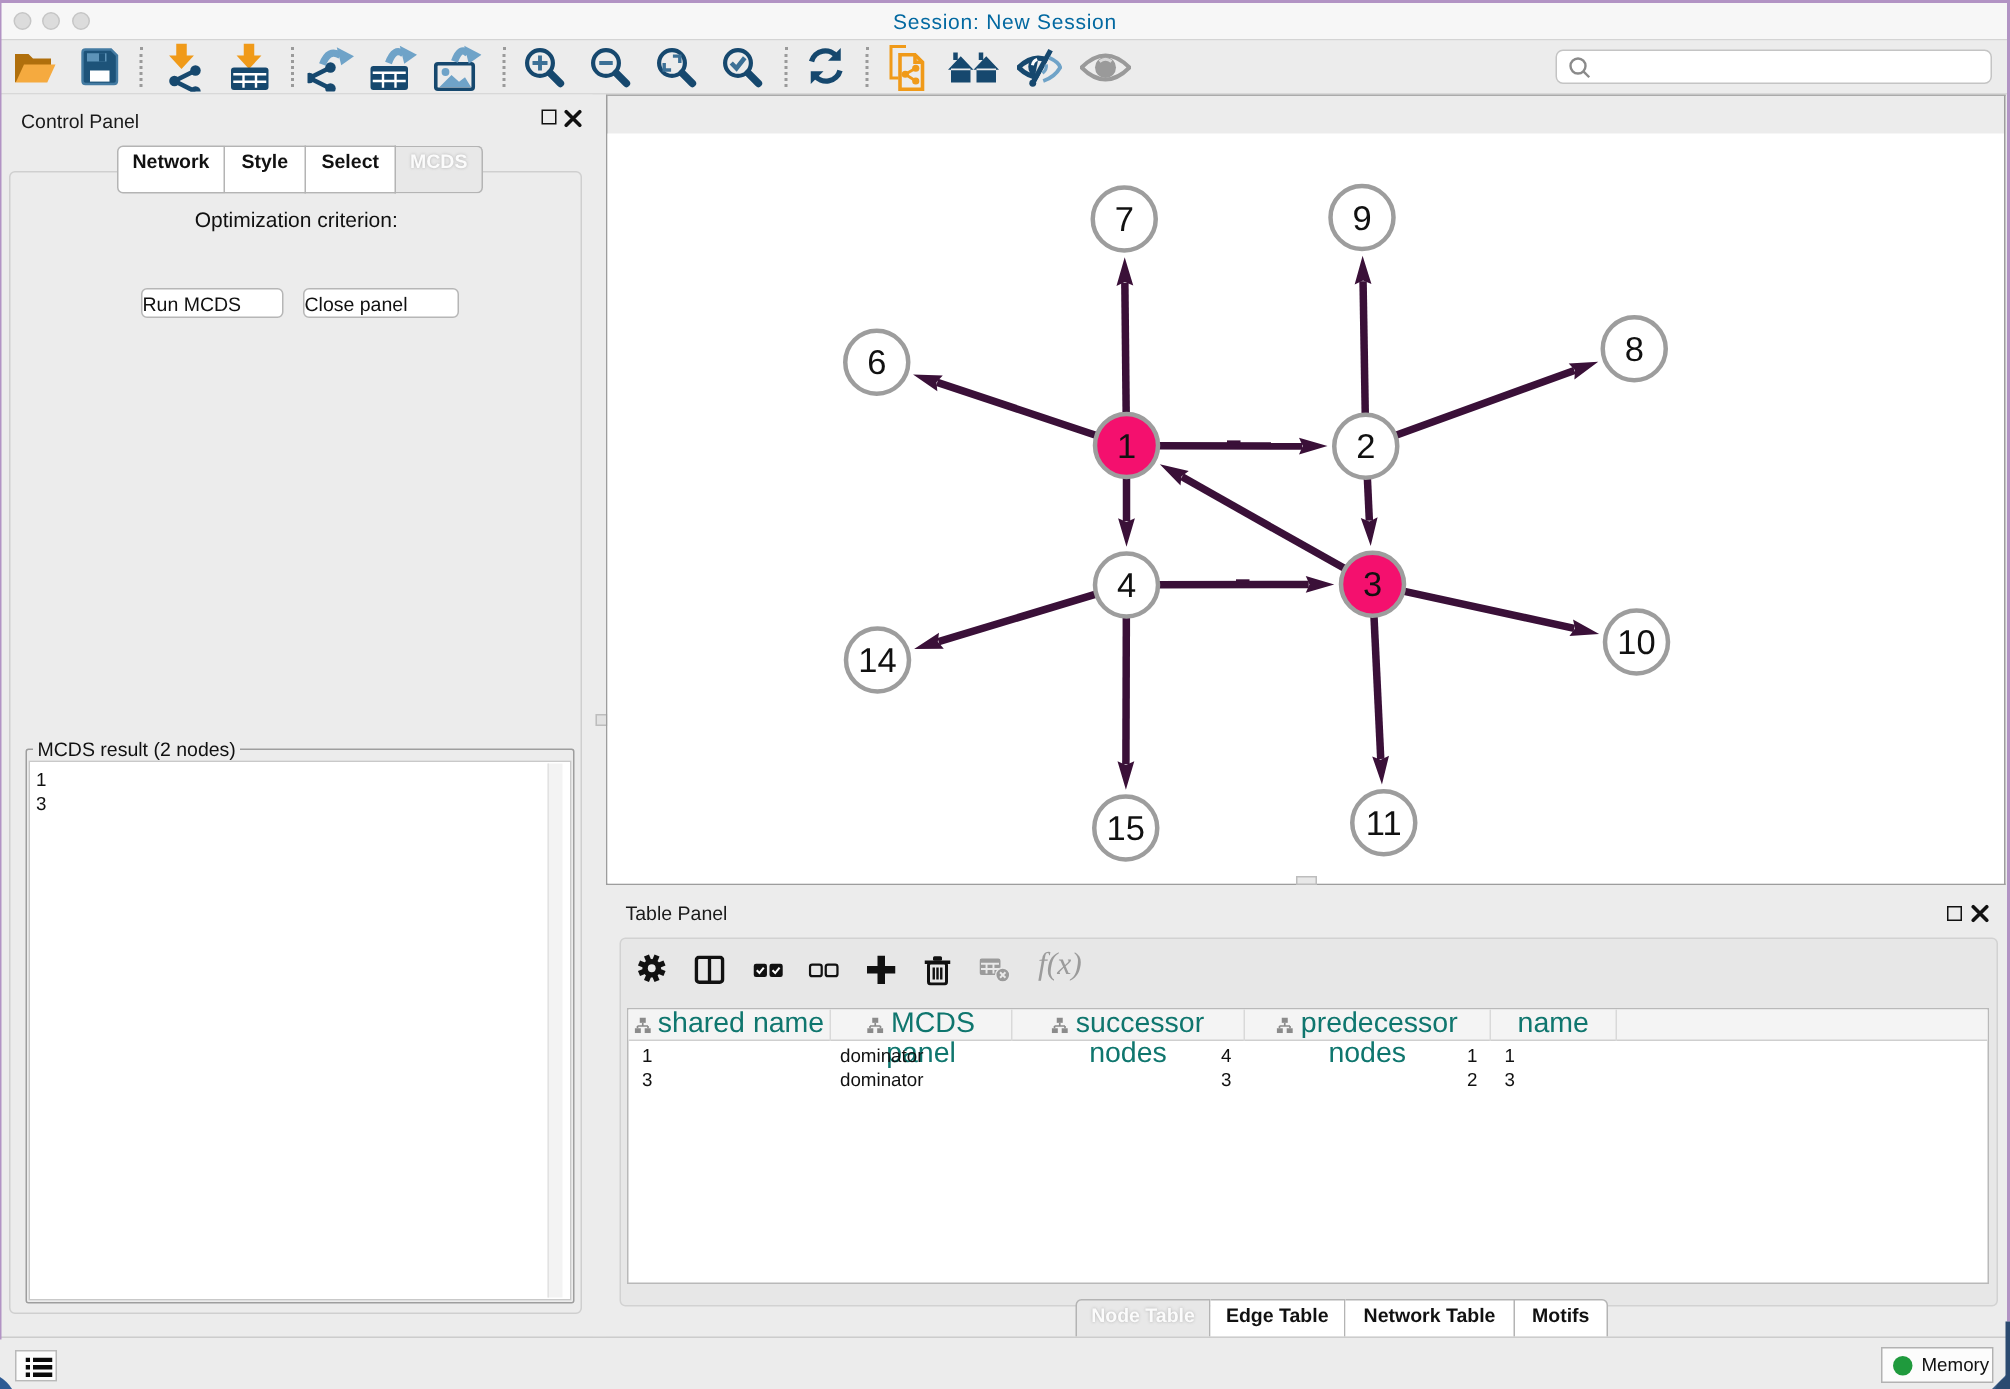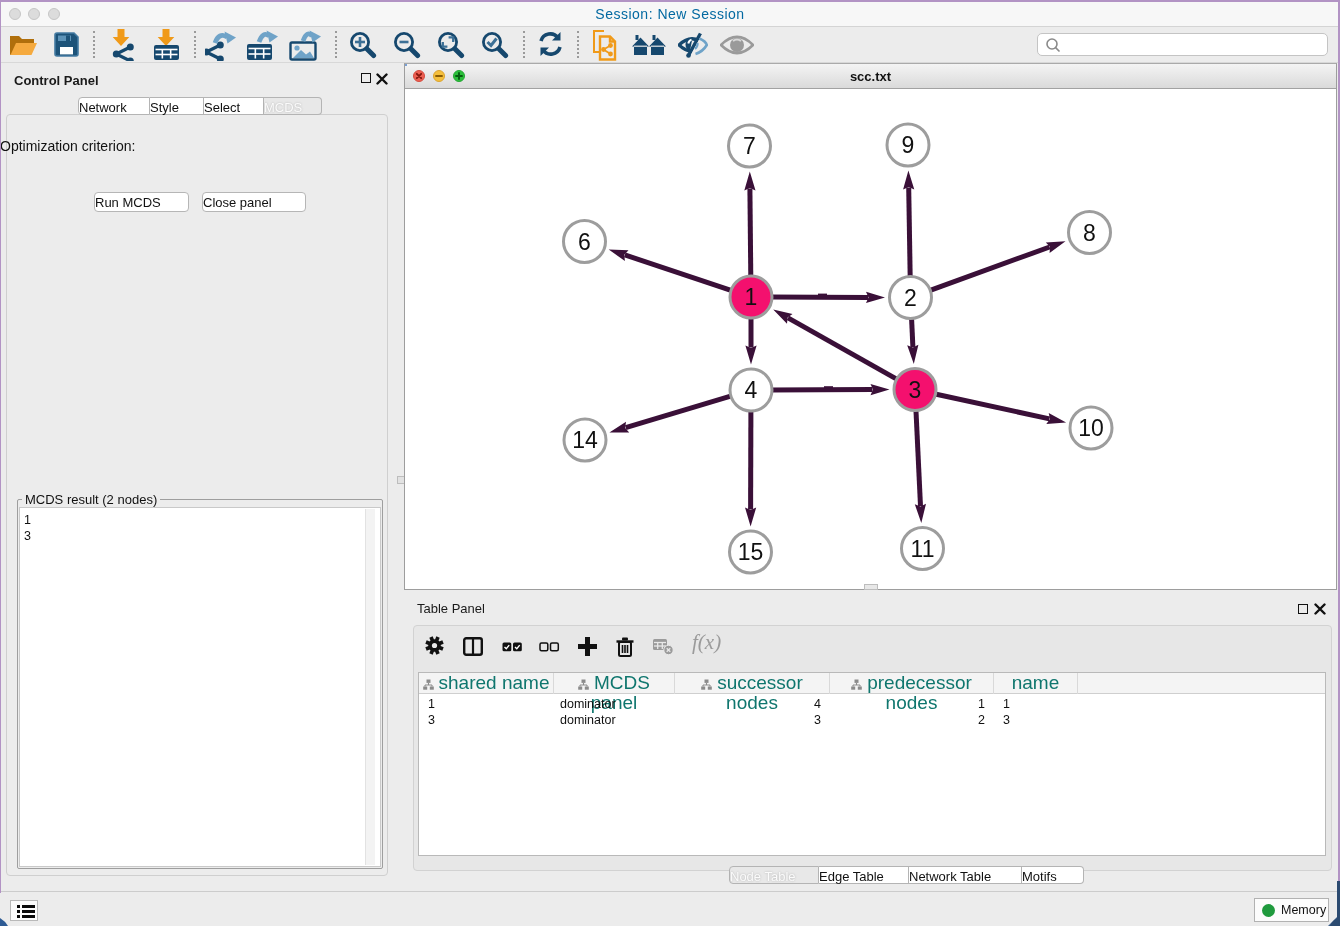--- a/index.html
+++ b/index.html
@@ -12,21 +12,21 @@
 
 .toolbar { position:absolute; left:0; top:27px; width:1340px; height:36px; background:#ececec; border-bottom:1px solid #d8d8d8; }
 .tbi { position:absolute; }
 .tsep { position:absolute; top:4px; height:27px; width:0; border-left:2px dotted #9a9a9a; }
 .search { position:absolute; left:1037px; top:6px; width:291px; height:23px; background:#fff; border:1px solid #c4c4c4; border-radius:5px; }
 
 .ctrl { position:absolute; left:0; top:63px; width:395px; height:828px; background:#ececec; }
 .panel-title { font-size:13px; color:#1a1a1a; }
 .winbtn-sq { position:absolute; width:10px; height:10px; border:1.6px solid #111; background:transparent; }
 .tabrow { position:absolute; display:flex; }
-.tab { height:18px; line-height:19px; font-size:13px; text-align:left; background:#fff; border:1px solid #b4b4b4; border-left:none; color:#111; }
+.tab { height:32px; line-height:19px; font-size:13px; text-align:center; background:#fff; border:1px solid #b4b4b4; border-left:none; color:#111;font-weight:bold; }
 .tab.first { border-left:1px solid #b4b4b4; border-radius:4px 0 0 4px; }
 .tab.last { border-radius:0 4px 4px 0; }
 .tab.sel { background:#e8e8e8; color:#fbfbfb; text-shadow:0 0 2px rgba(110,110,110,0.45); }
 .select { position:absolute; background:#fff; border:1px solid #b0b0b0; border-radius:4px; font-size:13px; color:#111; }
 .btn { position:absolute; background:#fff; border:1px solid #b6b6b6; border-radius:4px; font-size:13px; color:#111; }
 
 .netwin { position:absolute; left:404px; top:63px; width:933px; height:527px; border:1px solid #9d9d9d; border-top:1px solid #aaa; }
 .netbar { position:absolute; left:0; top:0; width:931px; height:25px; background:linear-gradient(#f4f4f4,#dadada); border-bottom:1px solid #a2a2a2; }
 .netbar .t { position:absolute; width:100%; text-align:center; top:5px; font-size:13px; font-weight:bold; color:#111; }
 .light { position:absolute; top:6px; width:12px; height:12px; border-radius:50%; }
@@ -176,65 +176,46 @@
 <div class="tsep" style="left:577px"></div>
     <div class="search">
       <svg width="18" height="18" style="position:absolute;left:6px;top:2px" viewBox="0 0 18 18">
         <circle cx="8" cy="8" r="5" fill="none" stroke="#8a8a8a" stroke-width="1.6"></circle>
         <line x1="11.6" y1="11.6" x2="15.5" y2="15.5" stroke="#8a8a8a" stroke-width="1.6"></line>
       </svg>
     </div>
   </div>
 
   <div class="ctrl">
-    <div class="panel-title" style="position:absolute;left:14px;top:10px;font-weight:bold;">Control Panel</div>
+    <div class="panel-title" style="position:absolute;left:14px;top:10px;">Control Panel</div>
     <div class="winbtn-sq" style="left:361px;top:10px;"></div>
     <svg style="position:absolute;left:376px;top:10px" width="12" height="12" viewBox="0 0 12 12">
       <path d="M1.5,1.5 L10.5,10.5 M10.5,1.5 L1.5,10.5" stroke="#111" stroke-width="2.4" stroke-linecap="round"></path>
     </svg>
     <div style="position:absolute;left:6px;top:51px;width:382px;height:762px;border:1px solid #cfcfcf;border-radius:4px;background:#ececec;"></div>
     <div class="tabrow" style="left:78px;top:34px;">
       <div class="tab first" style="width:72px;">Network</div>
       <div class="tab" style="width:54px;">Style</div>
       <div class="tab" style="width:60px;">Select</div>
       <div class="tab last sel" style="width:58px;">MCDS</div>
     </div>
-    <div style="position:absolute;left:0;top:75px;width:395px;text-align:left;font-size:14px;color:#111;">Optimization criterion:</div>
+    <div style="position:absolute;left:0;top:75px;width:395px;text-align:center;font-size:14px;color:#111;">Optimization criterion:</div>
     <div class="btn" style="left:94px;top:129px;width:95px;height:20px;line-height:19px;">Run MCDS</div>
     <div class="btn" style="left:202px;top:129px;width:104px;height:20px;line-height:19px;">Close panel</div>
 
     <div style="position:absolute;left:19px;top:444px;width:362px;height:360px;background:#fff;border:1px solid #c9c9c9;"></div>
     <div style="position:absolute;left:17px;top:436px;width:366px;height:370px;border:1px solid #9e9e9e;border-radius:2px;"></div>
     <div style="position:absolute;left:22px;top:430px;background:#ececec;padding:0 3px;font-size:13px;color:#111;height:13px;line-height:13px;">MCDS result (2 nodes)</div>
     <div style="position:absolute;left:365px;top:446px;width:10px;height:356px;background:#f3f3f3;border-left:1px solid #e2e2e2;"></div>
     <div style="position:absolute;left:24px;top:449px;font-size:12.5px;color:#111;line-height:16px;">1<br>3</div>
   </div>
 
   <div style="position:absolute;left:397px;top:476px;width:8px;height:8px;background:#e2e2e2;border:1px solid #bdbdbd;"></div>
 
   <div class="netwin">
-    <div class="netbar">
-      <div style="position:absolute;left:0;top:0;width:2px;height:2px;background:#7aa0d4;"></div>
-      <div class="light" style="left:8px;background:#ee5f52;border:1px solid #d34c40;">
-        <svg width="10" height="10" viewBox="0 0 10 10" style="position:absolute;left:0;top:0">
-          <path d="M2.8,2.8 L7.2,7.2 M7.2,2.8 L2.8,7.2" stroke="#84170e" stroke-width="1.9" stroke-linecap="round"></path>
-        </svg>
-      </div>
-      <div class="light" style="left:28px;background:#f5bf3c;border:1px solid #dba430;">
-        <svg width="10" height="10" viewBox="0 0 10 10" style="position:absolute;left:0;top:0">
-          <line x1="2" y1="5" x2="8" y2="5" stroke="#8a5d05" stroke-width="1.9" stroke-linecap="round"></line>
-        </svg>
-      </div>
-      <div class="light" style="left:48px;background:#2bbf3a;border:1px solid #24a635;">
-        <svg width="10" height="10" viewBox="0 0 10 10" style="position:absolute;left:0;top:0">
-          <path d="M2,5 L8,5 M5,2 L5,8" stroke="#045d10" stroke-width="1.9" stroke-linecap="round"></path>
-        </svg>
-      </div>
-      <div class="t">scc.txt</div>
-    </div>
     <div class="canvas">
       <svg width="931" height="500" viewBox="405 89 931 500">
 <line x1="750.8" y1="277.5" x2="749.9" y2="188.5" stroke="#3a1038" stroke-width="5"></line>
 <path d="M749.8,171.5 L755.5,190.4 L749.9,188.0 L744.3,190.6 Z" fill="#3a1038"></path>
 <line x1="732.5" y1="290.8" x2="624.8" y2="254.9" stroke="#3a1038" stroke-width="5"></line>
 <path d="M608.7,249.6 L628.5,250.3 L624.3,254.8 L624.9,260.9 Z" fill="#3a1038"></path>
 <line x1="770.5" y1="297.1" x2="868.0" y2="297.4" stroke="#3a1038" stroke-width="5"></line>
 <path d="M885.0,297.4 L866.0,303.0 L868.5,297.4 L866.0,291.8 Z" fill="#3a1038"></path>
 <line x1="751.0" y1="316.5" x2="751.0" y2="347.5" stroke="#3a1038" stroke-width="5"></line>
 <path d="M751.0,364.5 L745.4,345.5 L751.0,348.0 L756.6,345.5 Z" fill="#3a1038"></path>
@@ -376,21 +357,21 @@
       <div class="trow" style="left:141px;top:23px;">dominator</div>
       <div class="trow" style="left:256px;top:23px;width:146px;text-align:right;">4</div>
       <div class="trow" style="left:411px;top:23px;width:155px;text-align:right;">1</div>
       <div class="trow" style="left:584px;top:23px;">1</div>
       <div class="trow" style="left:9px;top:39px;">3</div>
       <div class="trow" style="left:141px;top:39px;">dominator</div>
       <div class="trow" style="left:256px;top:39px;width:146px;text-align:right;">3</div>
       <div class="trow" style="left:411px;top:39px;width:155px;text-align:right;">2</div>
       <div class="trow" style="left:584px;top:39px;">3</div>
     </div>
-    <div class="tabrow" style="left:289px;top:276px;padding-left:36px;">
+    <div class="tabrow" style="left:277px;top:276px;padding-left:36px;">
       <div class="tab first sel" style="width:90px;">Node Table</div>
       <div class="tab" style="width:90px;">Edge Table</div>
       <div class="tab" style="width:113px;">Network Table</div>
       <div class="tab last" style="width:62px;">Motifs</div>
     </div>
   </div>
 
   <div class="status">
     <div style="position:absolute;left:10px;top:8px;width:28px;height:21px;background:#fcfcfc;border:1px solid #b9b9b9;">
       <svg width="18" height="13" viewBox="0 0 18 13" style="position:absolute;left:6px;top:4px;">

